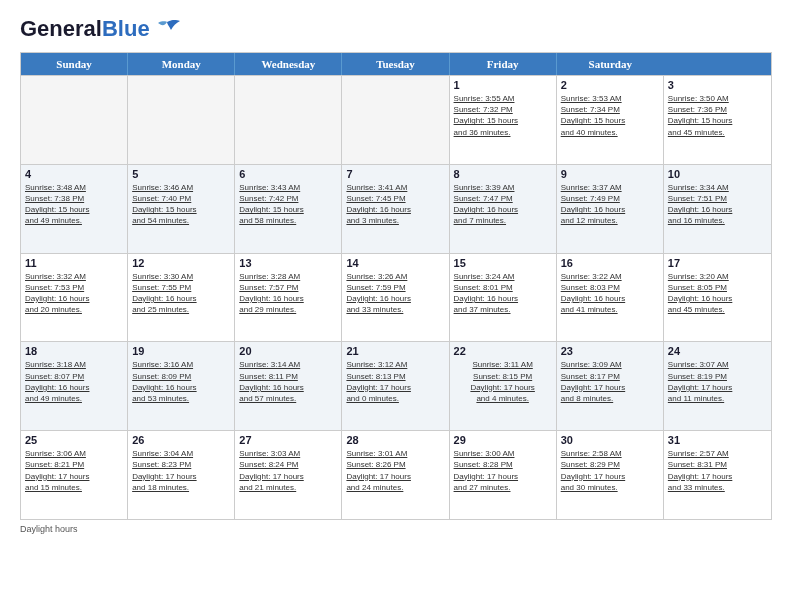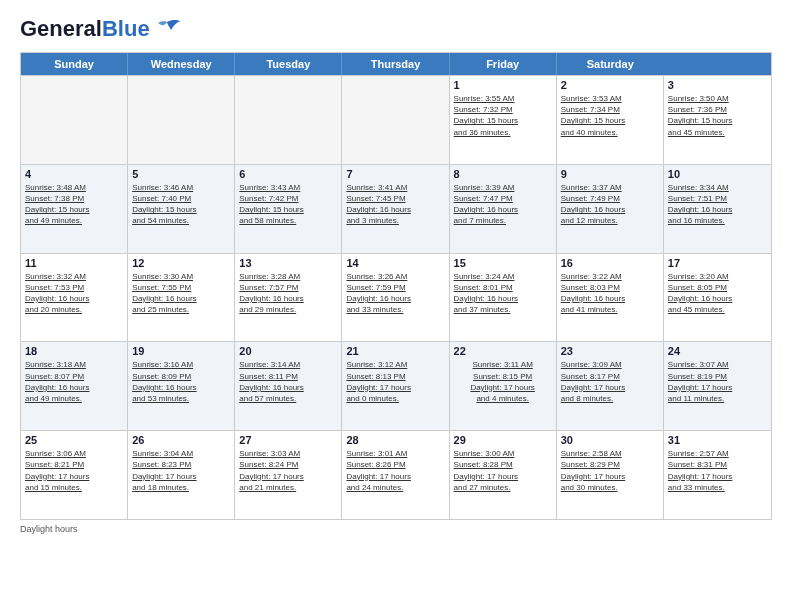--- a/index.html
+++ b/index.html
@@ -39,20 +39,21 @@
     .calendar {
       flex: 1;
       display: flex;
       flex-direction: column;
       border: 1px solid #ccc;
     }
     .cal-header-row {
       display: grid;
       grid-template-columns: repeat(7, 1fr);
       background: #3a7abf;
+      font-family: Liberation Serif, serif;
     }
     .cal-header-cell {
       color: #fff;
       font-size: 11px;
       font-weight: bold;
       text-align: center;
       padding: 5px 2px;
       border-right: 1px solid #5a9ad0;
     }
     .cal-header-cell:last-child { border-right: none; }
@@ -125,23 +126,23 @@
             <path d="M14 4 C14 4, 10 2, 5 5 C8 7, 11 9, 14 4Z" fill="#5a9ad0"></path>
           </svg>
         </div>
       </div>
     </div>
   </div>
 
   <div class="calendar">
     <div class="cal-header-row">
       <div class="cal-header-cell">Sunday</div>
+      <div class="cal-header-cell">Monday</div>
       <div class="cal-header-cell">Wednesday</div>
       <div class="cal-header-cell">Tuesday</div>
-      <div class="cal-header-cell">Thursday</div>
       <div class="cal-header-cell">Friday</div>
       <div class="cal-header-cell">Saturday</div>
     </div>
     <div class="cal-body" id="cal-body">
     <div class="cal-row">
           <div class="cal-cell empty"></div>
           <div class="cal-cell empty"></div>
           <div class="cal-cell empty"></div>
           <div class="cal-cell empty"></div>
           <div class="cal-cell">

